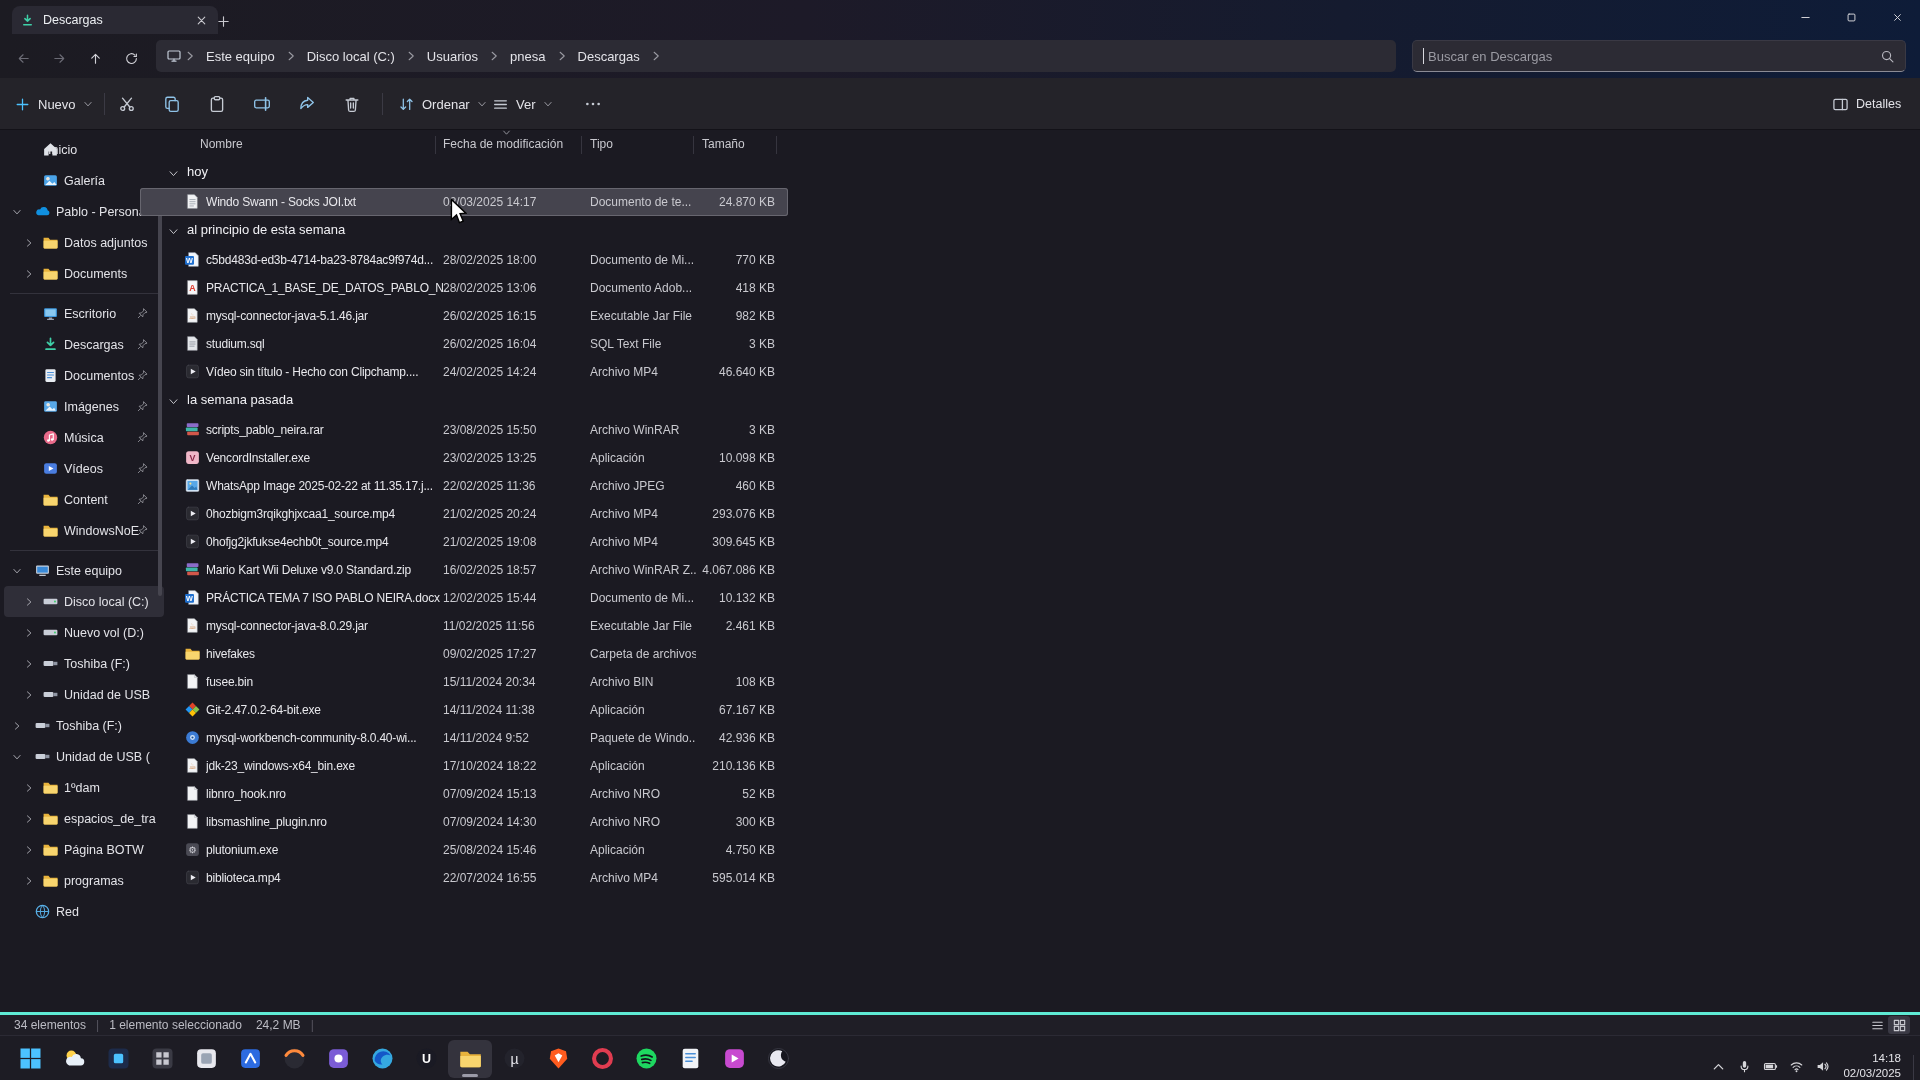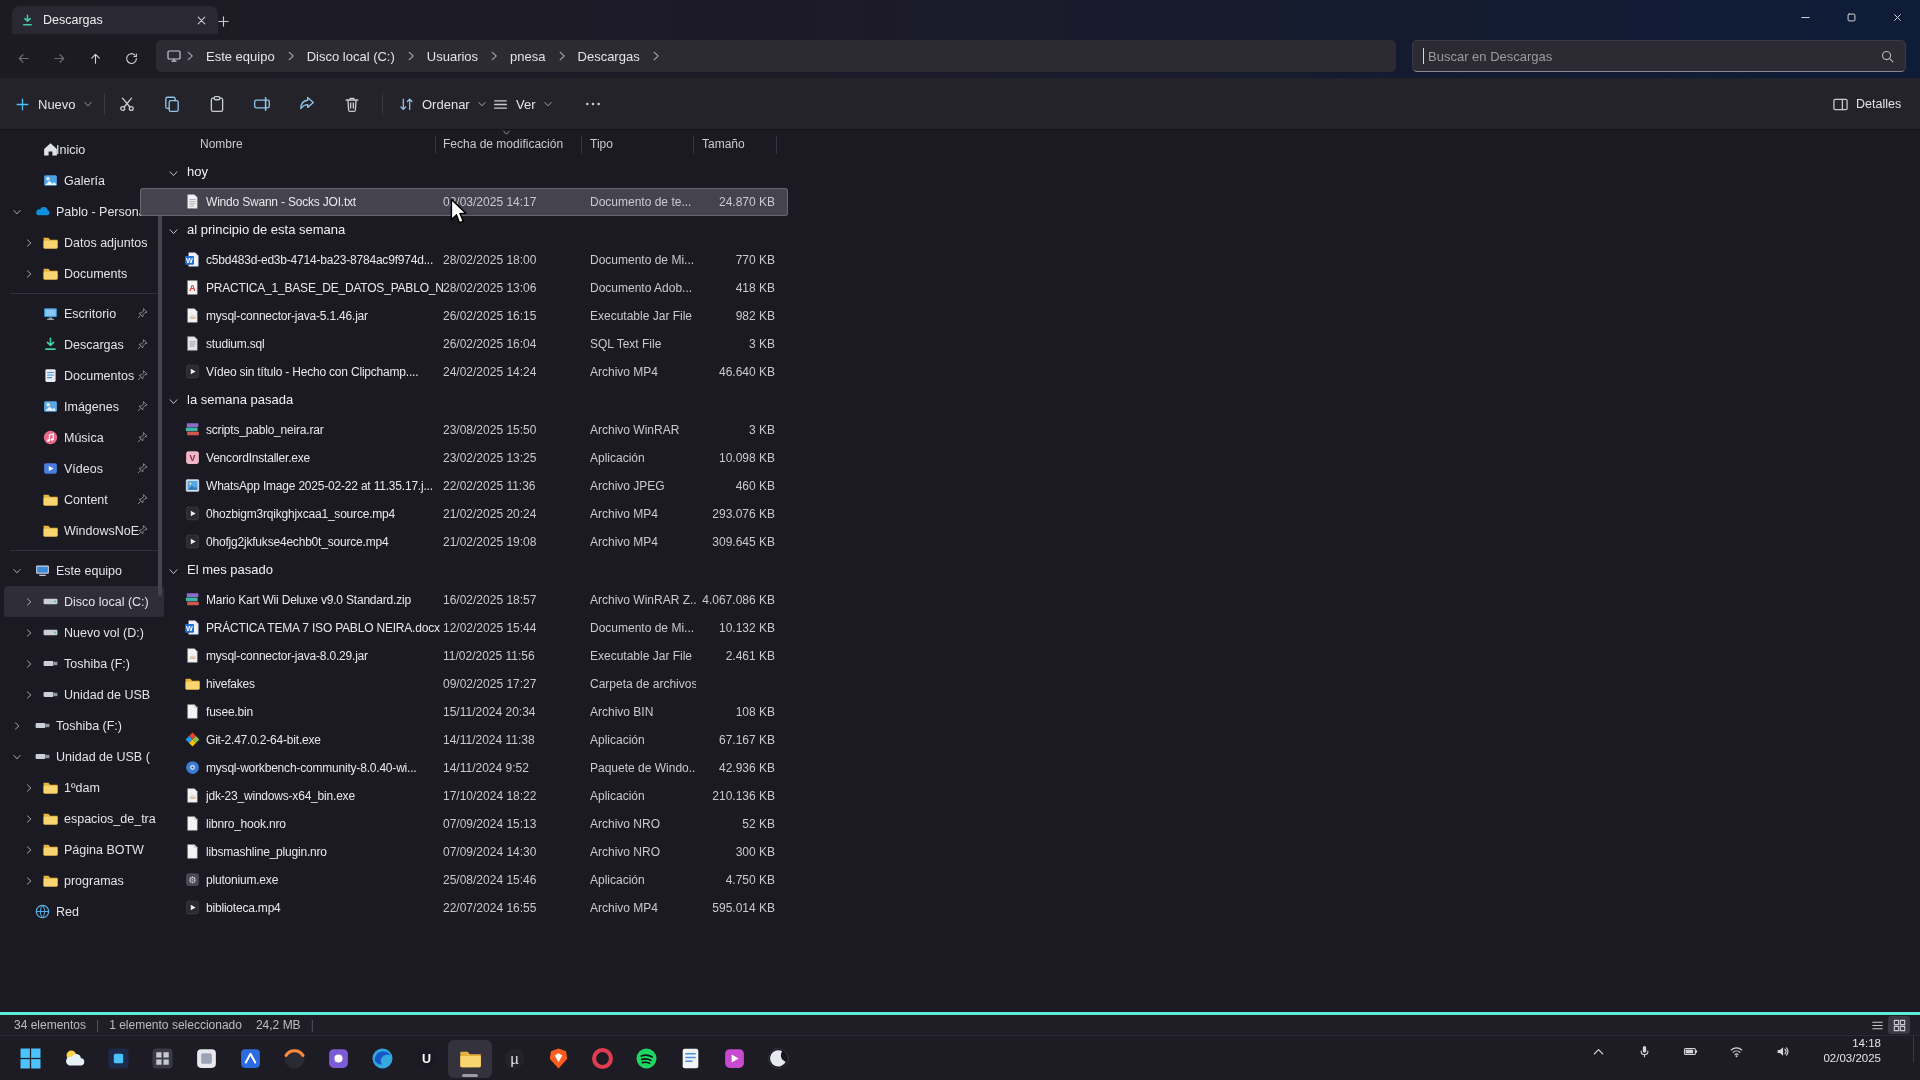--- a/index.html
+++ b/index.html
@@ -85,21 +85,21 @@
   .st-toggle.active{background:#3a3944;}
 
   
   .taskbar{position:absolute;left:0;top:1035px;width:1920px;height:45px;background:#1d1c24;
     border-top:1px solid #2b2a34;box-sizing:border-box;}
   .task-apps{position:absolute;left:8px;top:0;height:45px;display:flex;align-items:center;}
   .t-app{width:44px;height:38px;border-radius:6px;display:flex;align-items:center;justify-content:center;position:relative;}
   .t-app .ic{width:25px;height:25px;}
   .t-app.active{background:#34333d;}
   .t-app.active::after{content:"";position:absolute;bottom:1px;left:14px;width:16px;height:3px;border-radius:2px;background:#9b9ba8;}
-  .tray{position:absolute;right:6px;top:0;height:45px;display:flex;align-items:flex-start;gap:20px;}
+  .tray{position:absolute;right:6px;top:0;height:45px;display:flex;align-items:flex-end;gap:0;}
   .tr-ic{width:26px;height:30px;border-radius:4px;display:flex;align-items:center;justify-content:center;color:#d6d6da;}
   .clock{text-align:right;font-size:11.5px;line-height:15px;color:#e3e3e8;padding:0 8px;}
   .desk-sliver{width:1px;height:26px;background:#3a3944;margin-left:4px;}
 
   .cursor{position:absolute;left:450px;top:198px;width:17px;height:24px;z-index:50;pointer-events:none;}
 </style>
 </head>
 <body>
 
 <div class="screen">
@@ -328,21 +328,21 @@
   </div>
 
   <div class="main">
     <div class="sidebar" id="sidebar">
         <div class="sb-item">
           <span class="sb-ic ic" style="left:38px">
             <svg viewBox="0 0 16 16" fill="none" stroke="currentColor" stroke-width="1.2" stroke-linecap="round" stroke-linejoin="round">
               <path d="M8 2.2 L14 7.6 V13.6 H9.8 V9.8 H6.2 V13.6 H2 V7.6 Z" fill="#dfe2e8" stroke="none"></path>
             </svg>
           </span>
-          <span class="sb-label" style="left:52px">Inicio</span>
+          <span class="sb-label" style="left:44px">Inicio</span>
         </div>
         <div class="sb-item">
           <span class="sb-ic ic" style="left:38px">
             <svg viewBox="0 0 16 16" fill="none" stroke="currentColor" stroke-width="1.2" stroke-linecap="round" stroke-linejoin="round">
               <rect x="2" y="3" width="12" height="10" rx="1.5" fill="#4aa3e8" stroke="none"></rect>
               <circle cx="5.6" cy="6.3" r="1.1" fill="#ffe08a"></circle>
               <path d="M3 12.2 L7 8.2 L9.8 11 L11.6 9.4 L13.8 12.2 Z" fill="#eaf4fd" stroke="none"></path>
             </svg>
           </span>
           <span class="sb-label" style="left:60px">Galería</span>
@@ -850,28 +850,20 @@
           <span class="f-ic ic">
             <svg viewBox="0 0 16 16" fill="none" stroke="currentColor" stroke-width="1.2" stroke-linecap="round" stroke-linejoin="round">
               <rect x="2.4" y="2" width="11.2" height="12" rx="2" fill="#2a2a31" stroke="#4a4a53" stroke-width="0.5"></rect>
               <path d="M6.4 5.4 L11 8 L6.4 10.6 Z" fill="#ececf2" stroke="none"></path>
             </svg>
           </span>
           <span class="fname">0hofjg2jkfukse4echb0t_source.mp4</span>
           <span class="fdate">21/02/2025 19:08</span>
           <span class="ftype">Archivo MP4</span>
           <span class="fsize">309.645 KB</span>
-        </div>
-        <div class="group-row">
-          <span class="group-chev ic">
-            <svg viewBox="0 0 16 16" fill="none" stroke="currentColor" stroke-width="1.2" stroke-linecap="round" stroke-linejoin="round">
-              <path d="M3 5.5 L8 11 L13 5.5" stroke-width="1.4"></path>
-            </svg>
-          </span>
-          <span class="group-label">El mes pasado</span>
         </div>
         <div class="file-row">
           <span class="f-ic ic">
             <svg viewBox="0 0 16 16" fill="none" stroke="currentColor" stroke-width="1.2" stroke-linecap="round" stroke-linejoin="round">
               <rect x="2.6" y="2.2" width="11" height="3.5" rx="0.7" fill="#8b6cc9" stroke="none"></rect>
               <rect x="1.8" y="6.1" width="11" height="3.5" rx="0.7" fill="#3fb6a8" stroke="none"></rect>
               <rect x="3" y="10" width="11" height="3.5" rx="0.7" fill="#d2574a" stroke="none"></rect>
             </svg>
           </span>
           <span class="fname">Mario Kart Wii Deluxe v9.0 Standard.zip</span>

